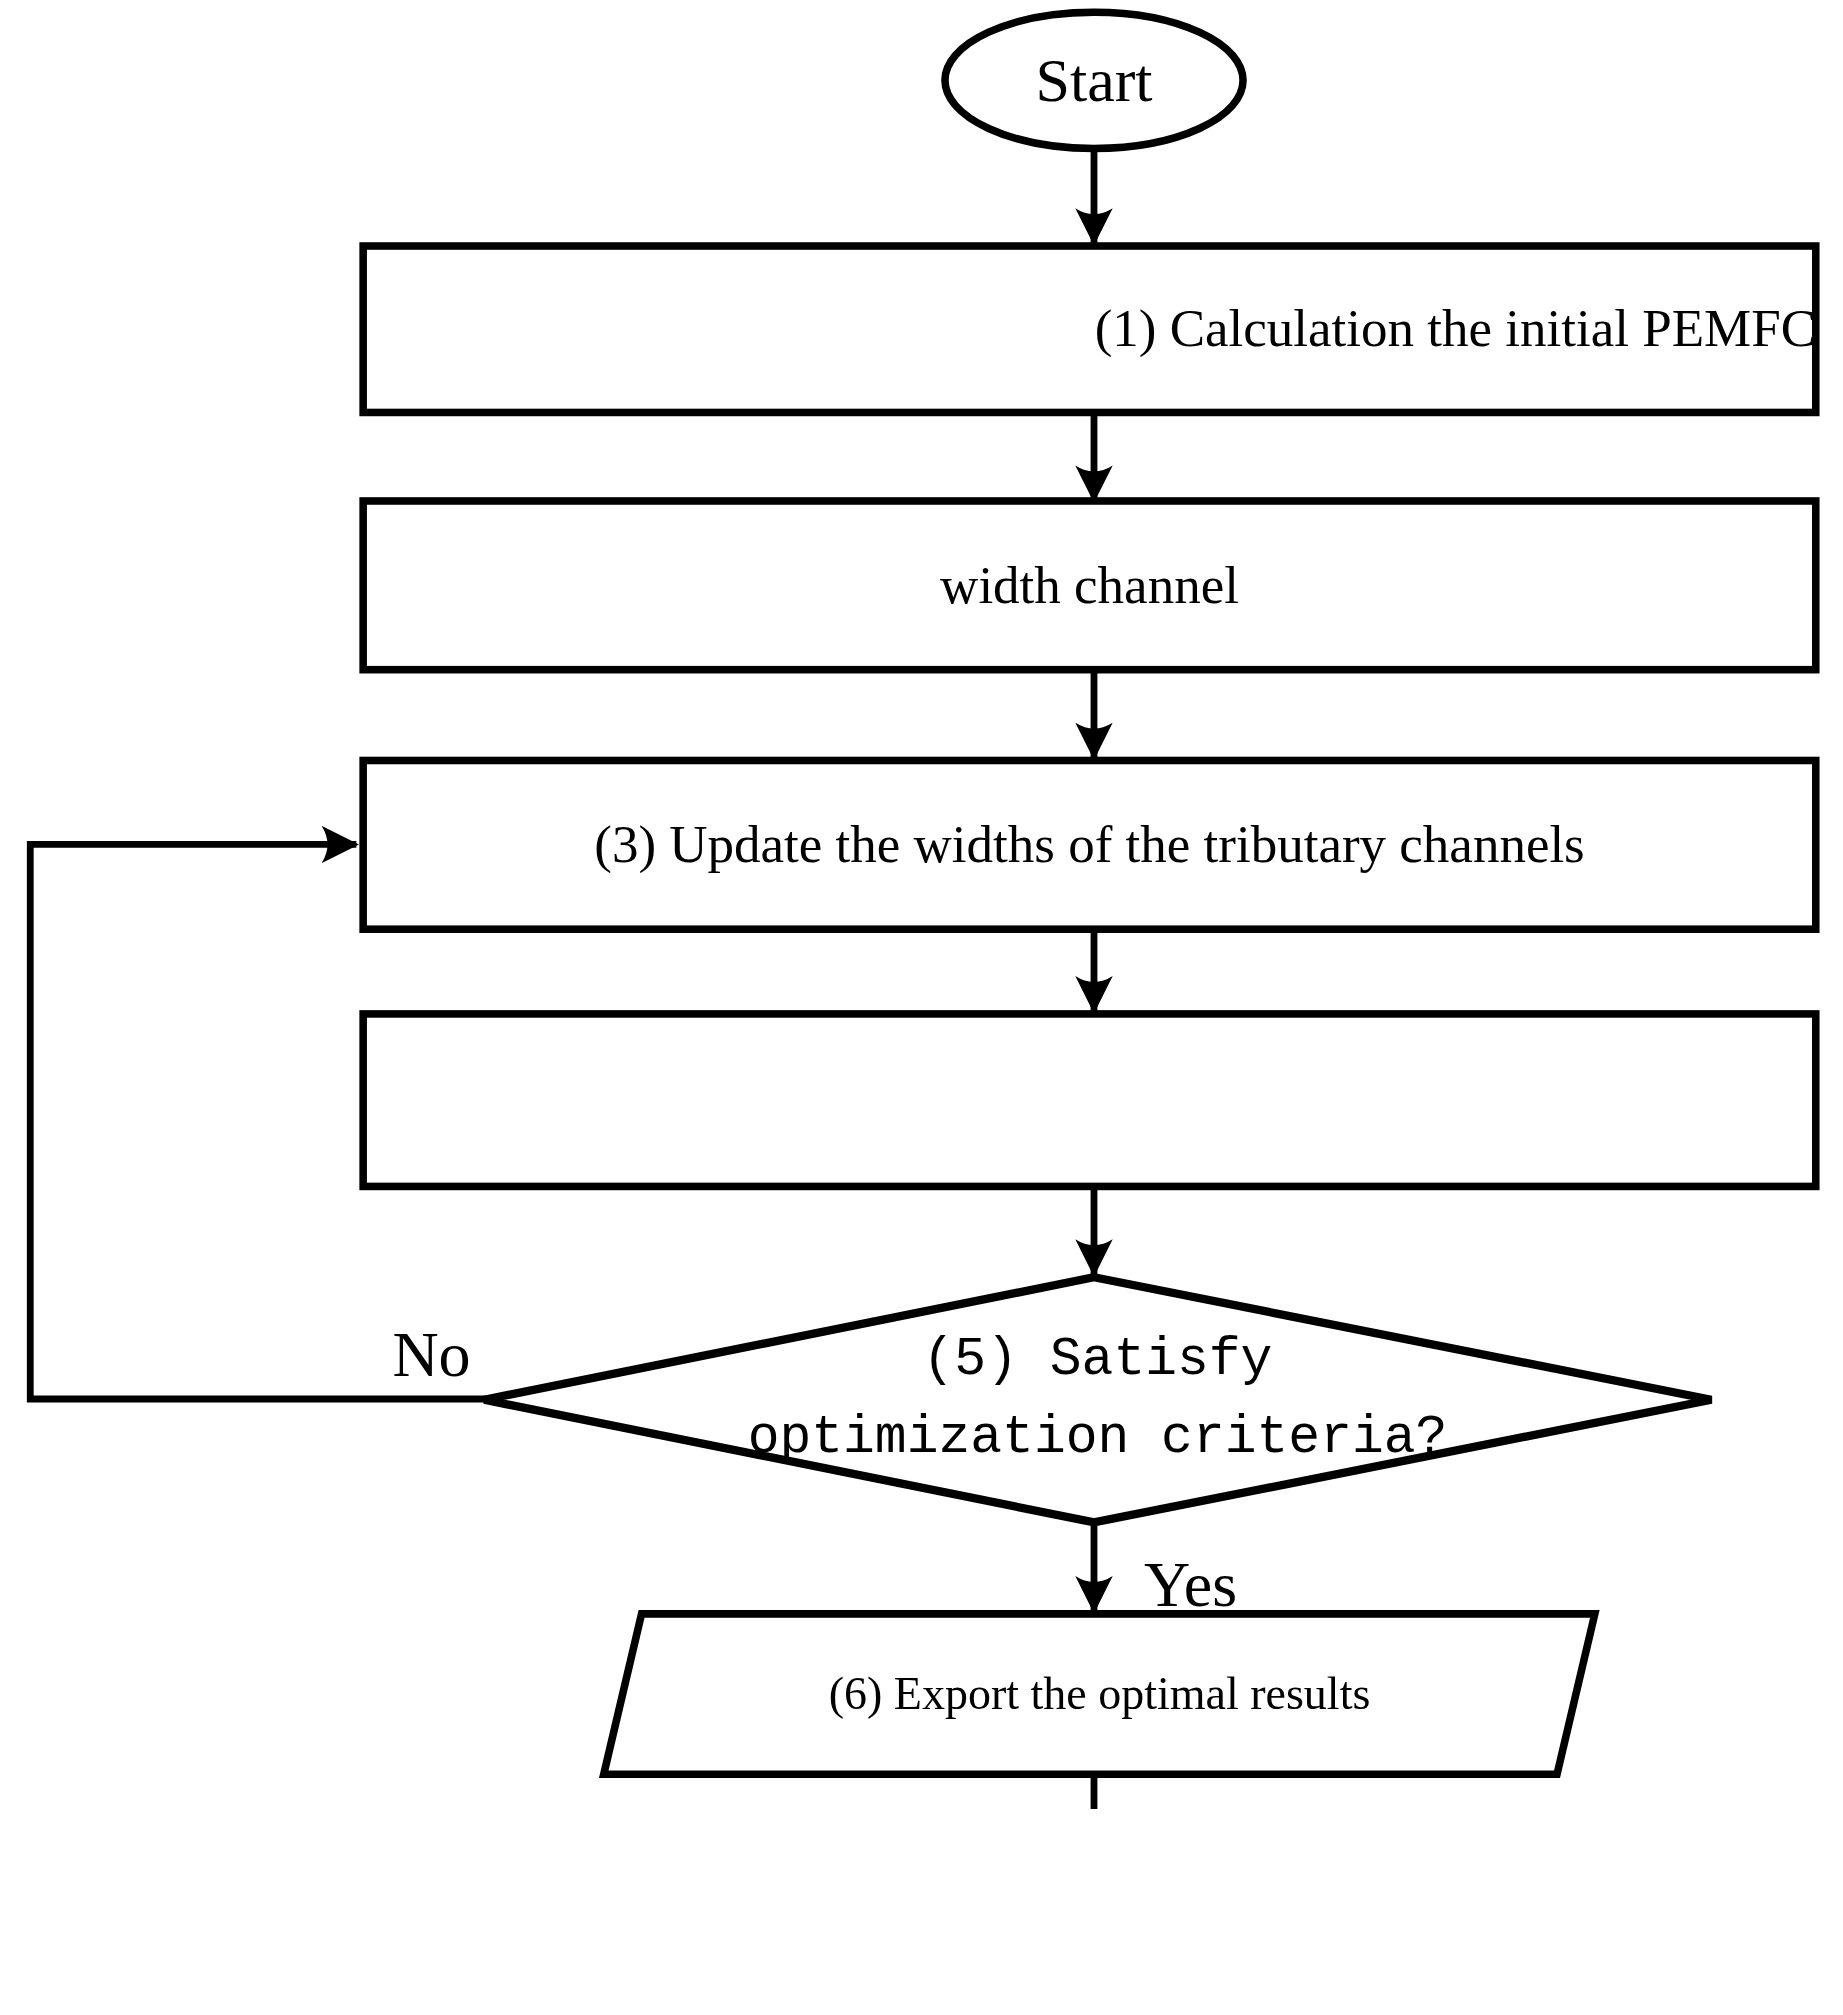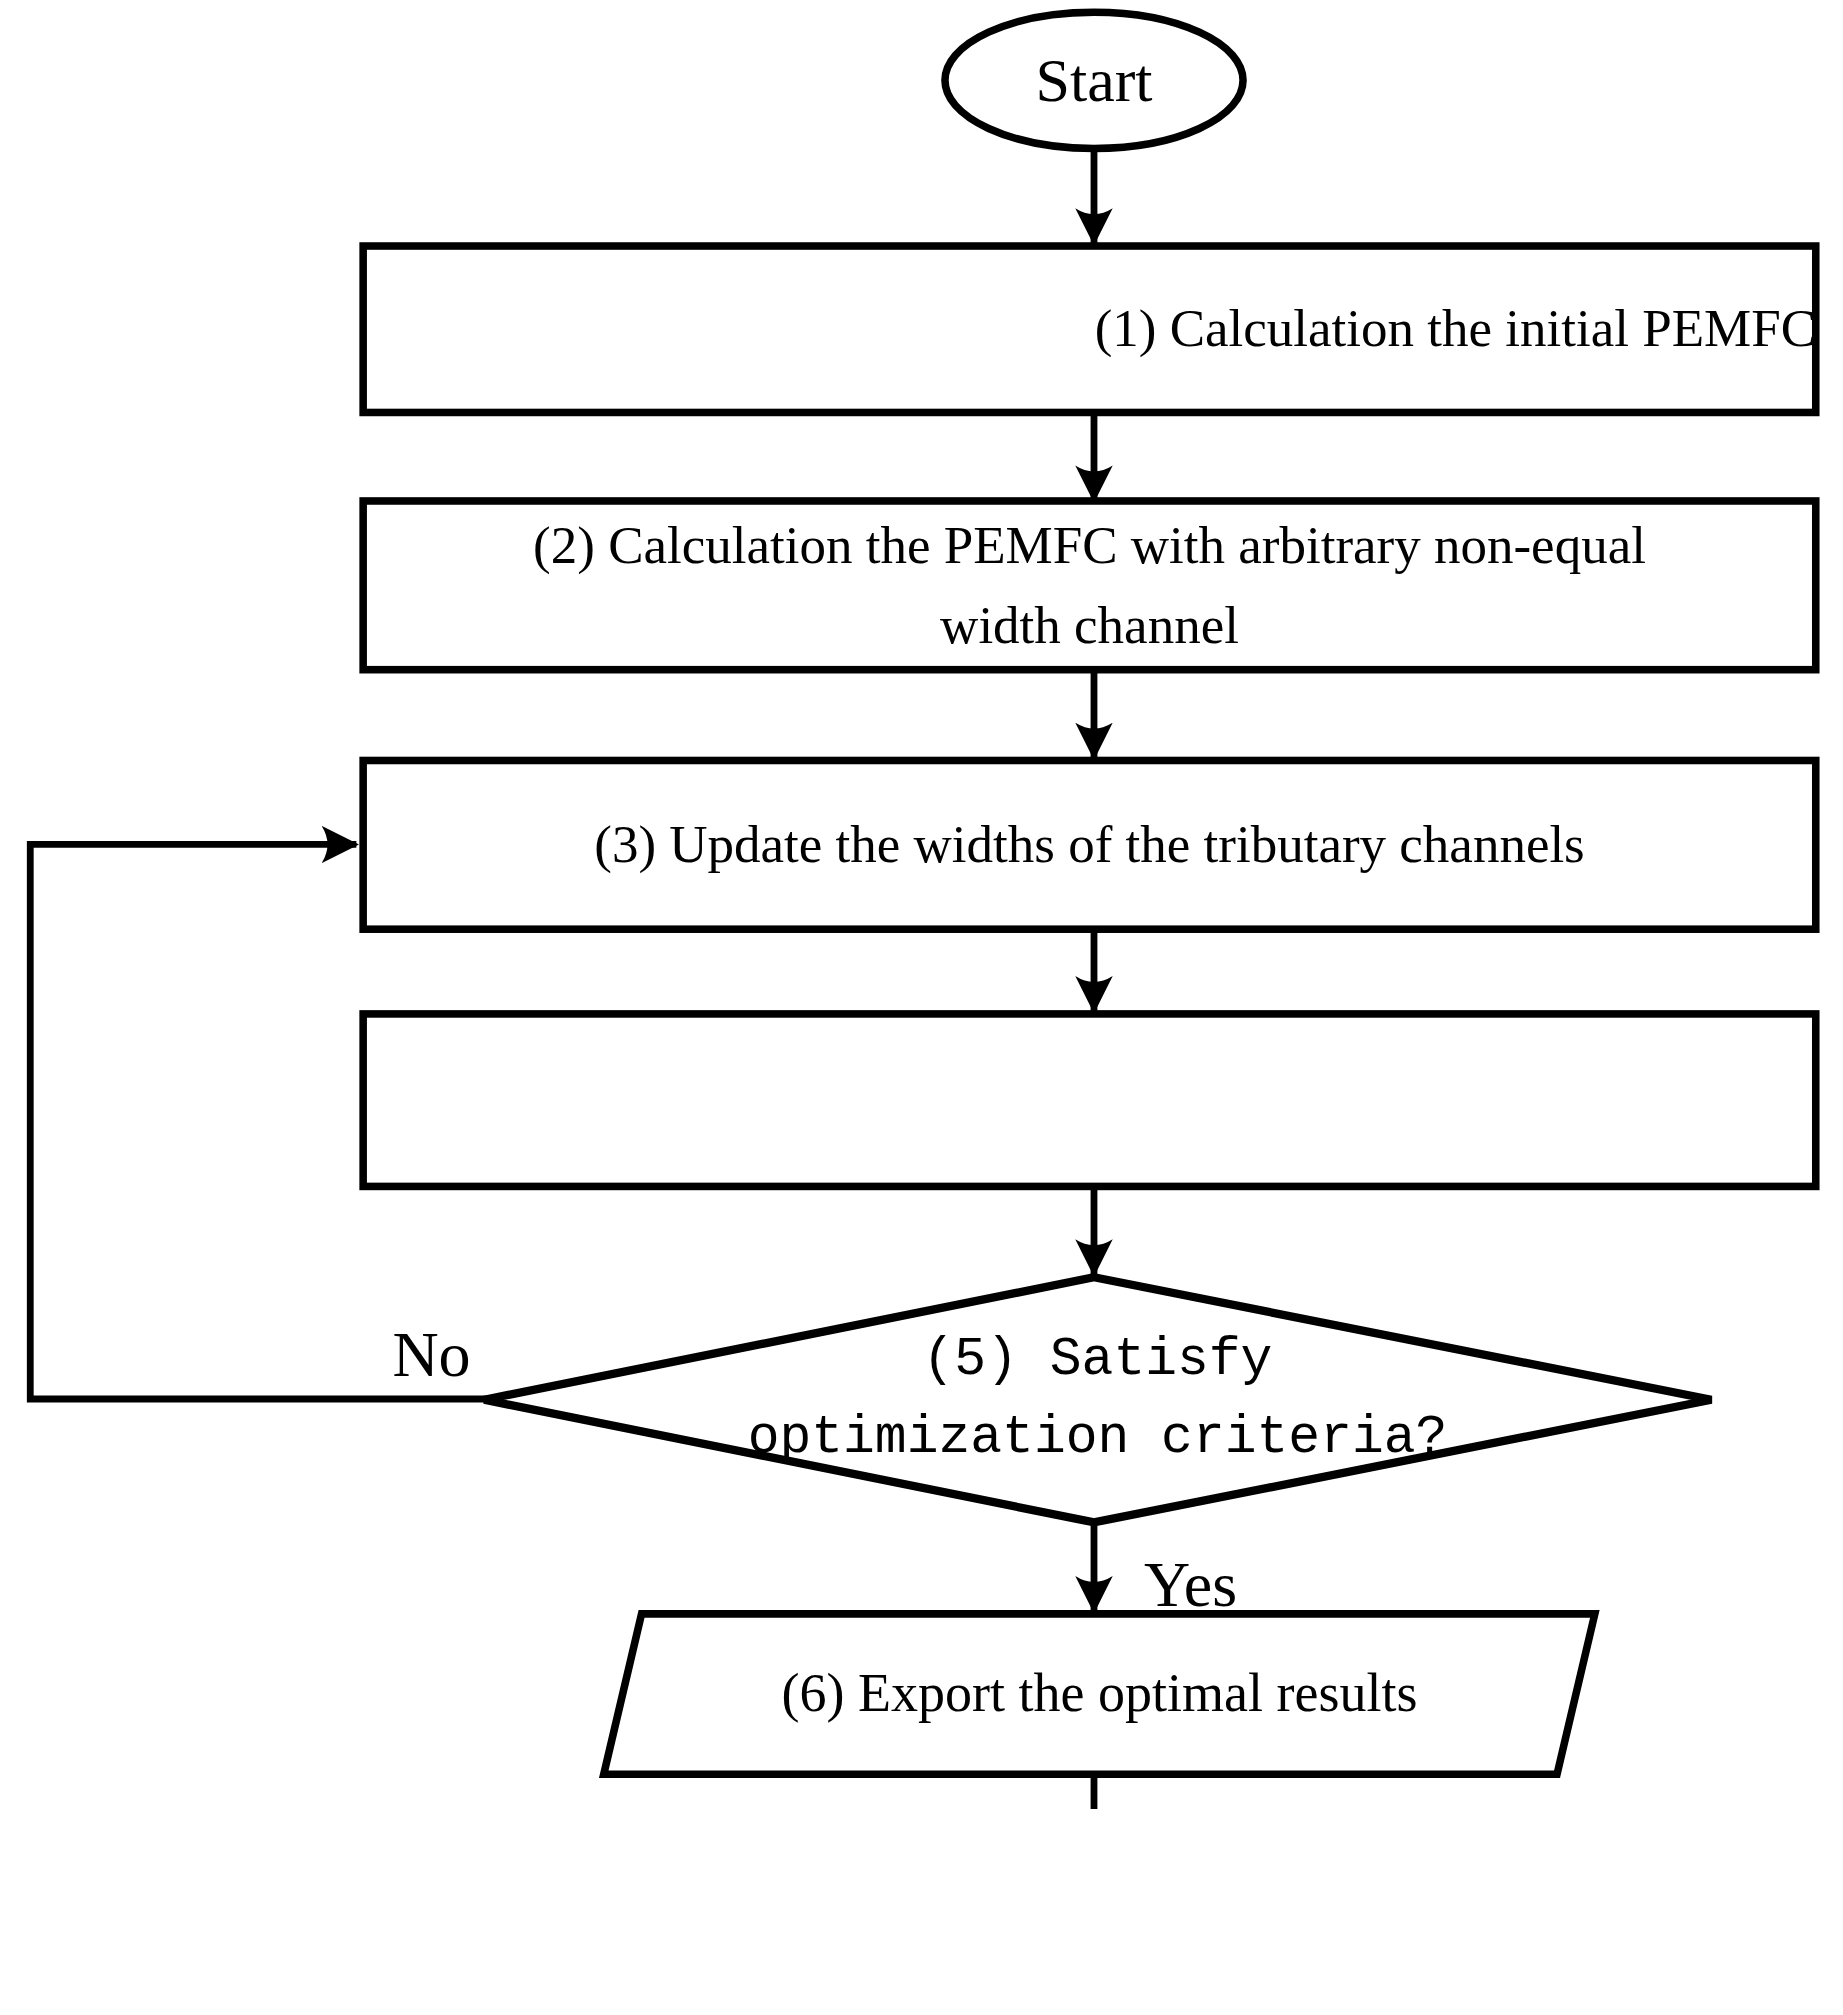--- a/index.html
+++ b/index.html
@@ -31,21 +31,21 @@
     font-family: "Liberation Serif", "DejaVu Serif", serif;
     color: #000000;
     pointer-events: none;
   }
   .lbl .line {
     white-space: nowrap;
   }
   .lbl-terminator { font-size: 62px; line-height: 1.2; }
   .lbl-process    { font-size: 53px; line-height: 1.5; }
   .lbl-decision   { font-size: 53px; line-height: 1.47; }
-  .lbl-io         { font-size: 54px; line-height: 1.4; }
+  .lbl-io         { font-size: 46px; line-height: 1.4; }
   .lbl-edge       { font-size: 64px; line-height: 1.1; }
 </style>
 </head>
 <body>
 
 <div id="stage">
 
   <svg id="diagram-svg" viewBox="0 0 2436 2663" xmlns="http://www.w3.org/2000/svg">
     <defs>
       <marker id="arrow" viewBox="0 0 10 10" refX="9.3" refY="5" markerWidth="5.5" markerHeight="6.2" orient="auto-start-reverse">
@@ -78,21 +78,20 @@
 
   <div class="lbl lbl-terminator" style="left:945px; top:12px; width:298px; height:136px;">
     <div class="line">Start</div>
   </div>
 
   <div class="lbl lbl-process" style="left:363px; top:246px; width:1453px; height:166px;align-items:flex-end;">
     <div class="line">(1) Calculation the initial PEMFC</div>
   </div>
 
   <div class="lbl lbl-process" style="left:363px; top:501px; width:1453px; height:169px;">
-    <div class="line">(2) Calculation the PEMFC with arbitrary non-equal</div>
     <div class="line">width channel</div>
   </div>
 
   <div class="lbl lbl-process" style="left:363px; top:760px; width:1453px; height:169px;">
     <div class="line">(3) Update the widths of the tributary channels</div>
   </div>
 
 
   <div class="lbl lbl-decision" style="left:484px; top:1277px; width:1227px; height:245px;font-family:Liberation Mono, monospace;">
     <div class="line">(5) Satisfy</div>

